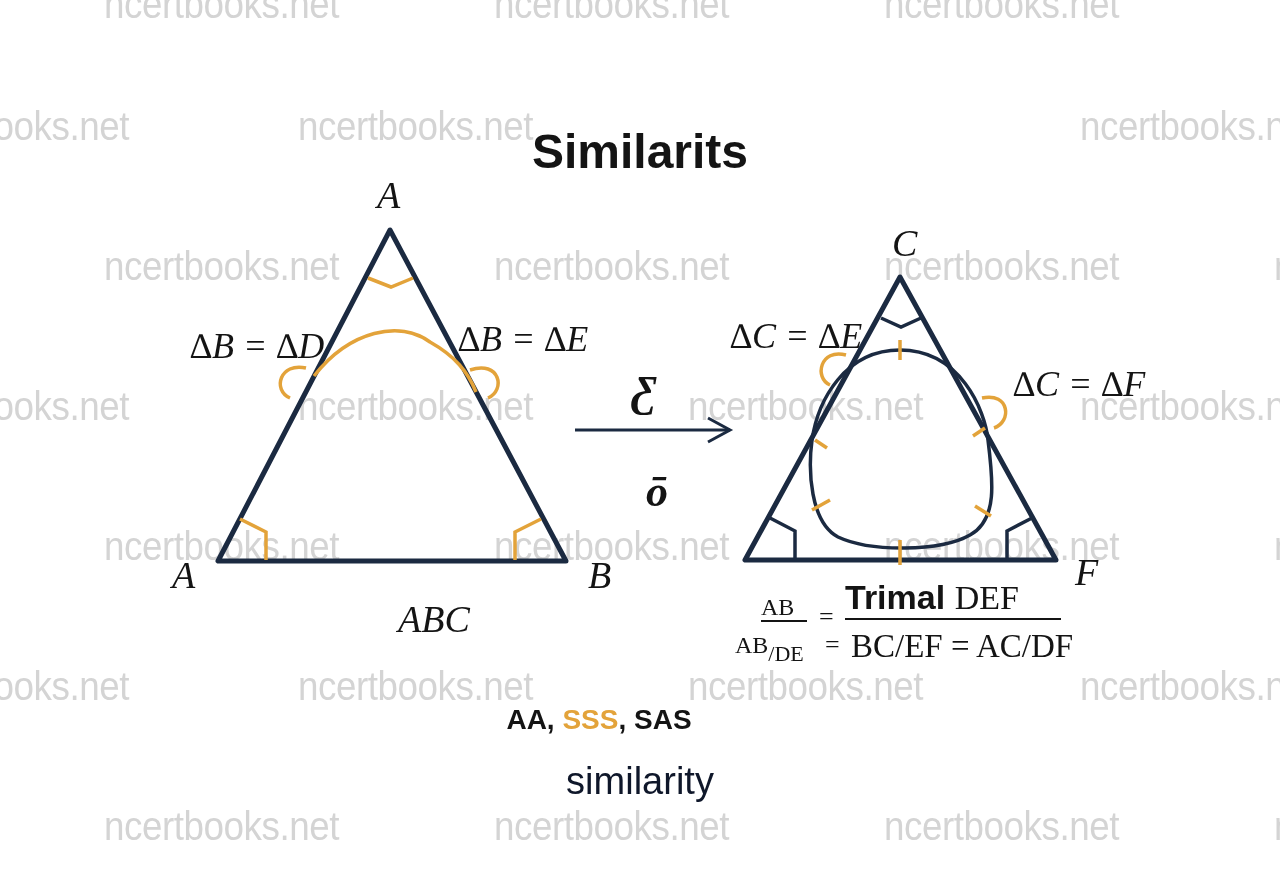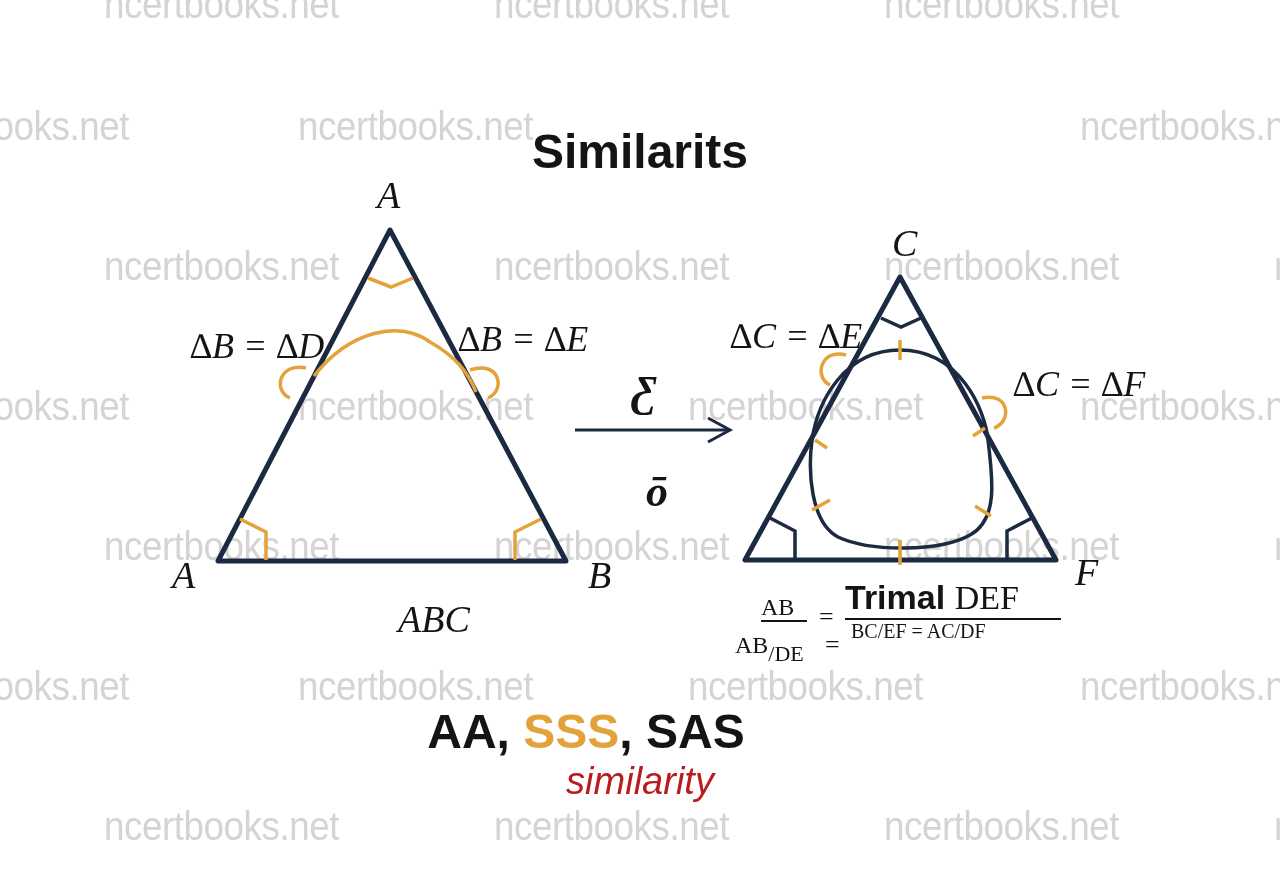--- a/index.html
+++ b/index.html
@@ -73,42 +73,41 @@
       font-family: "Liberation Serif", serif;
     }
     .ff-sans-bold {
       font-family: "Liberation Sans", sans-serif;
       font-weight: bold;
       font-style: normal;
       text-align: right;
     }
     .criteria {
       position: absolute;
-      left: 4px;
+      left: 17px;
       width: 1164px;
       top: 704px;
       text-align: center;
       font-family: "Liberation Sans", sans-serif;
       font-weight: bold;
-      font-size: 48px;
+      font-size: 28px;
       color: #141414;
       z-index: 3;
     }
     .criteria .hl { color: #e3a33a; }
     .subtitle {
       position: absolute;
       left: 0;
       width: 1280px;
       top: 760px;
       text-align: center;
       font-family: "Liberation Sans", sans-serif;
       font-size: 38px;
-      color: #b91c1c;
-      z-index: 3;
-      font-style: italic;
+      color: #0f172a;
+      z-index: 3;
     }
   </style>
 </head>
 <body>
 
 <div id="watermarks">
     <div class="watermark" style="left: 104px; top: -18px; color: rgb(212, 212, 212);">ncertbooks.net</div>
     <div class="watermark" style="left: 494px; top: -18px; color: rgb(212, 212, 212);">ncertbooks.net</div>
     <div class="watermark" style="left: 884px; top: -18px; color: rgb(212, 212, 212);">ncertbooks.net</div>
     <div class="watermark" style="left: -106px; top: 104px; color: rgb(212, 212, 212);">ncertbooks.net</div>
@@ -204,19 +203,19 @@
     <span>AB</span><span style="font-size:22px; position:relative; top:8px;">/DE</span>
   </div>
   <div class="ff-serif" style="position:absolute; left:84px; top:24px; font-size:26px; font-style:normal;">=</div>
   <div class="ff-serif" style="position:absolute; left:90px; top:52px; font-size:26px; font-style:normal;">=</div>
 
   <div style="position:absolute; left:110px; top:0; font-size:34px; white-space:nowrap;">
     <span class="ff-sans-bold">Trimal</span>
     <span class="ff-serif">DEF</span>
   </div>
   <div style="position:absolute; left:110px; top:40px; width:216px; height:2px; background:#141414;"></div>
-  <div class="ff-serif" style="position:absolute; left:116px; top:42px; font-size:20px; white-space:nowrap;">BC/EF = AC/DF</div>
+  <div class="ff-serif" style="position:absolute; left:116px; top:50px; font-size:33px; white-space:nowrap;">BC/EF = AC/DF</div>
 </div>
 
 <div class="criteria">
   <span>AA, </span><span class="hl">SSS</span><span>, SAS</span>
 </div>
 <div class="subtitle">similarity</div>
 
 </body></html>

